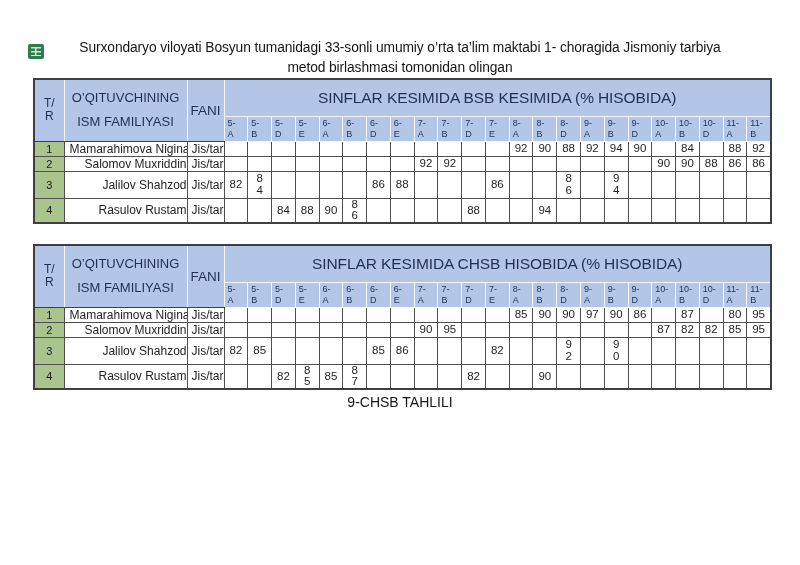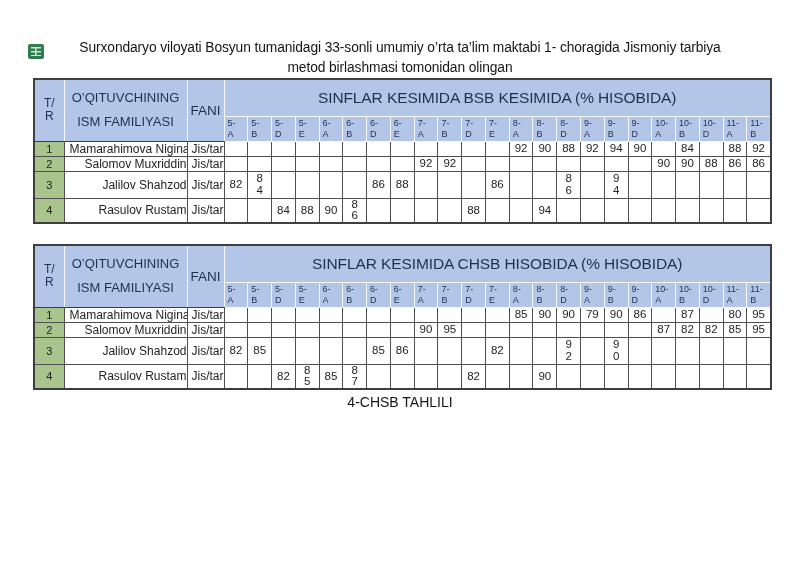--- a/index.html
+++ b/index.html
@@ -360,21 +360,21 @@
           <td class="score"></td>
           <td class="score"></td>
           <td class="score"></td>
           <td class="score"></td>
           <td class="score"></td>
           <td class="score"></td>
           <td class="score"></td>
           <td class="score">85</td>
           <td class="score">90</td>
           <td class="score">90</td>
-          <td class="score">79</td>
+          <td class="score">97</td>
           <td class="score">90</td>
           <td class="score">86</td>
           <td class="score"></td>
           <td class="score">87</td>
           <td class="score"></td>
           <td class="score">80</td>
           <td class="score">95</td>
         </tr>
         <tr style="height: 14px;">
           <td class="num">2</td>
@@ -460,14 +460,14 @@
           <td class="score"></td>
           <td class="score"></td>
           <td class="score"></td>
           <td class="score"></td>
           <td class="score"></td>
           <td class="score"></td>
         </tr>
       </tbody>
     </table>
 
-  <div class="tbl-caption below">4-CHSB TAHLILI</div>
+  <div class="tbl-caption below">9-CHSB TAHLILI</div>
 </div>
 
 </body></html>

